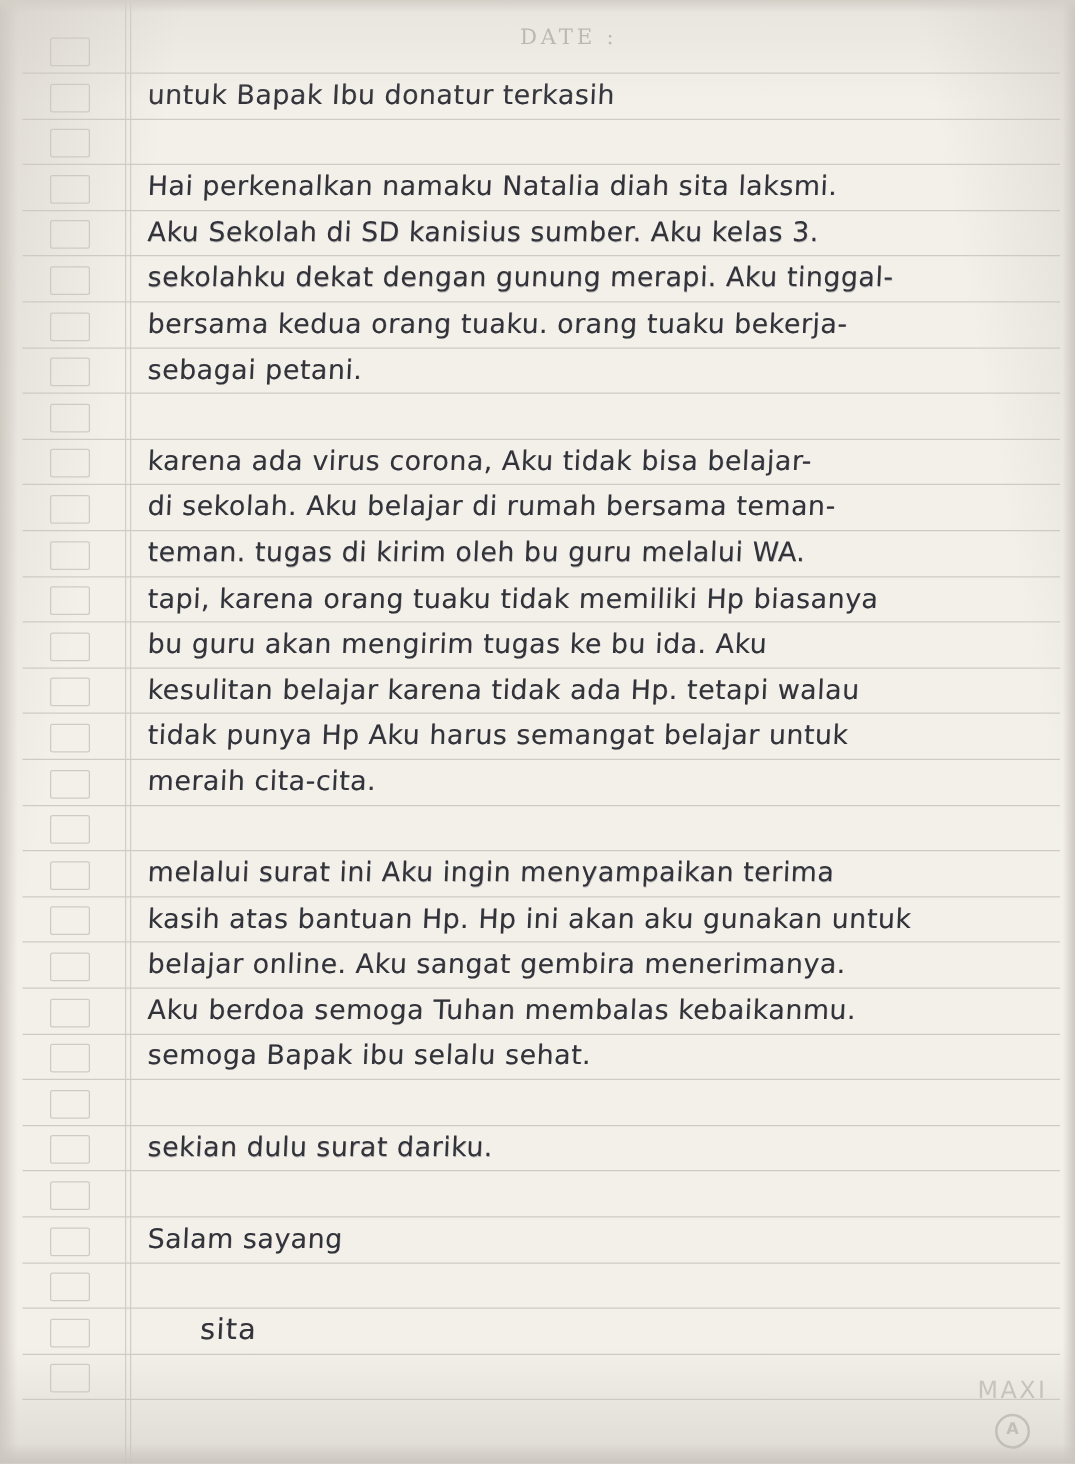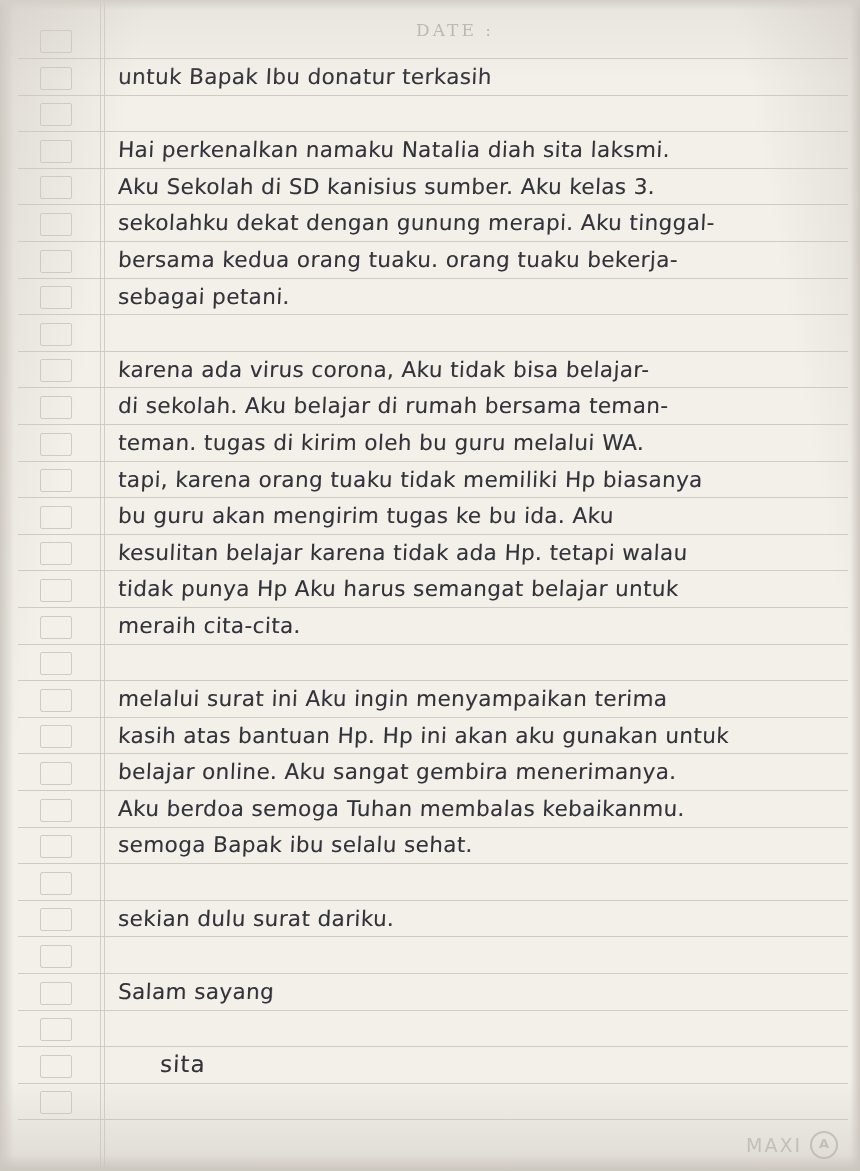--- a/index.html
+++ b/index.html
@@ -126,20 +126,21 @@
   
   #footer-brand {
     position: absolute;
     right: 22px;
     bottom: 12px;
     display: flex;
     align-items: center;
     gap: 8px;
     z-index: 6;
     opacity: 0.45;
+    flex-direction: column;
   }
   #brand-text {
     font-family: "DejaVu Sans", sans-serif;
     font-size: 19px;
     letter-spacing: 2px;
     color: #9c9890;
   }
   #brand-mark {
     width: 24px;
     height: 24px;

